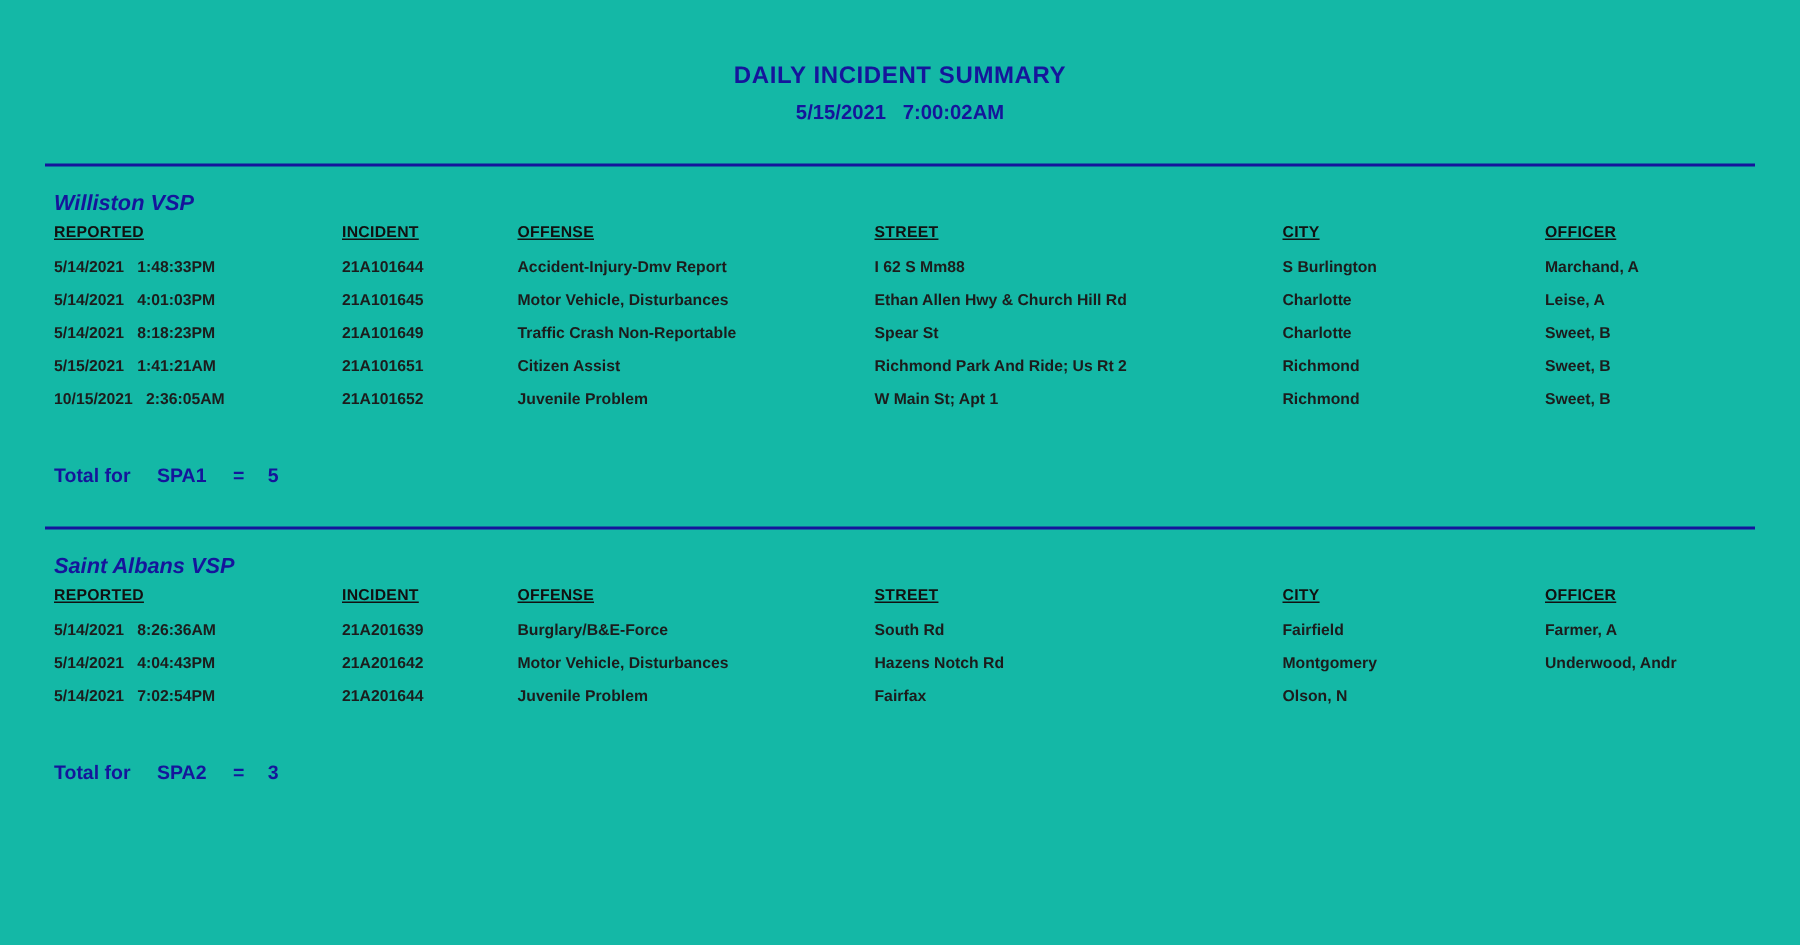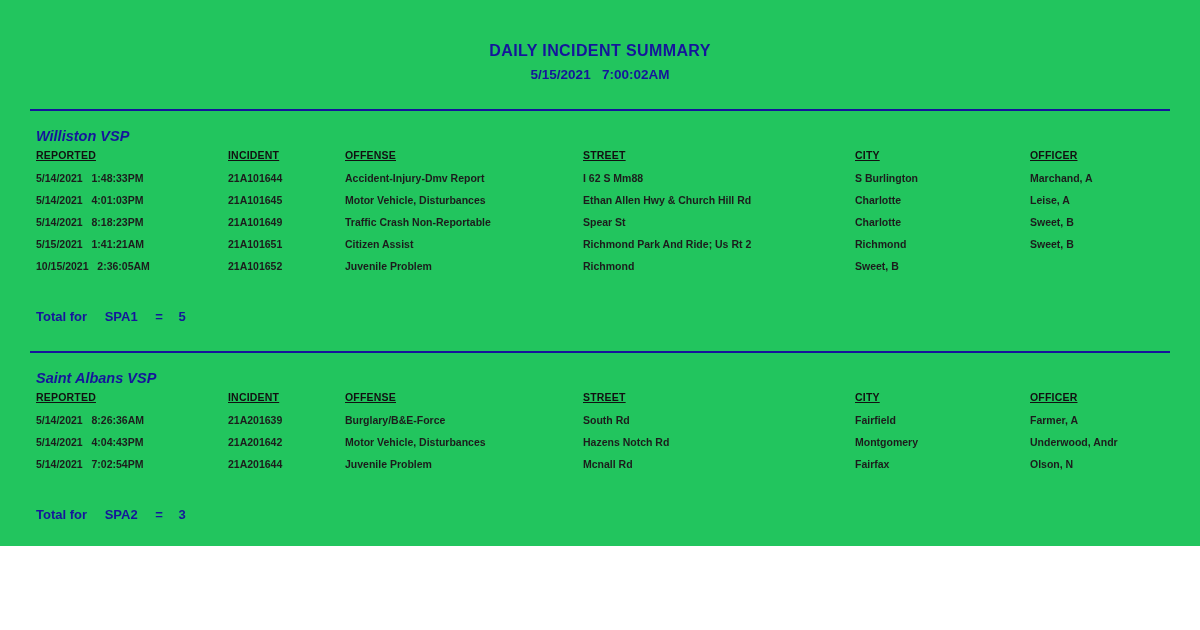--- a/index.html
+++ b/index.html
@@ -3,21 +3,21 @@
 <meta charset="utf-8">
 <style>
   * { margin:0; padding:0; box-sizing:border-box; }
   html,body { background:#ffffff; }
   body {
     width:1200px; height:630px;
     font-family:"Liberation Sans", sans-serif;
     color:#1a1a1a;
     overflow:hidden;
   }
-  .page { position:relative; width:1200px; height:546px; background:#22c55e; }
+  .page { position:relative; width:1200px; height:630px; background:#14b8a6; }
 
   .report-header { text-align:center; padding-top:42px; }
   .report-title {
     color:#15159b; font-size:16px; font-weight:bold; letter-spacing:.4px;
   }
   .report-datetime {
     color:#15159b; font-size:13.5px; font-weight:bold; margin-top:7px; white-space:pre;
   }
 
   .rule {
@@ -110,20 +110,21 @@
       <span class="cell">Citizen Assist</span>
       <span class="cell">Richmond Park And Ride; Us Rt 2</span>
       <span class="cell">Richmond</span>
       <span class="cell">Sweet, B</span>
     </div>
 
     <div class="grid data-row">
       <span class="cell">10/15/2021   2:36:05AM</span>
       <span class="cell">21A101652</span>
       <span class="cell">Juvenile Problem</span>
+      <span class="cell">W Main St; Apt 1</span>
       <span class="cell">Richmond</span>
       <span class="cell">Sweet, B</span>
     </div>
 
     <div class="total-line">
       <span class="total-label">Total for</span>
       <span class="total-spa">SPA1</span>
       <span class="total-eq">=</span>
       <span class="total-val">5</span>
     </div>
@@ -158,21 +159,20 @@
       <span class="cell">Motor Vehicle, Disturbances</span>
       <span class="cell">Hazens Notch Rd</span>
       <span class="cell">Montgomery</span>
       <span class="cell">Underwood, Andr</span>
     </div>
 
     <div class="grid data-row">
       <span class="cell">5/14/2021   7:02:54PM</span>
       <span class="cell">21A201644</span>
       <span class="cell">Juvenile Problem</span>
-      <span class="cell">Mcnall Rd</span>
       <span class="cell">Fairfax</span>
       <span class="cell">Olson, N</span>
     </div>
 
     <div class="total-line">
       <span class="total-label">Total for</span>
       <span class="total-spa">SPA2</span>
       <span class="total-eq">=</span>
       <span class="total-val">3</span>
     </div>

